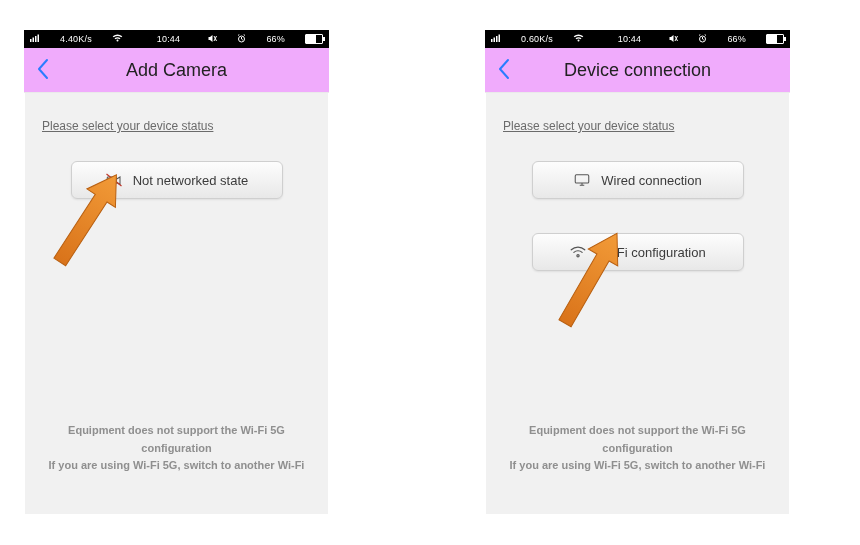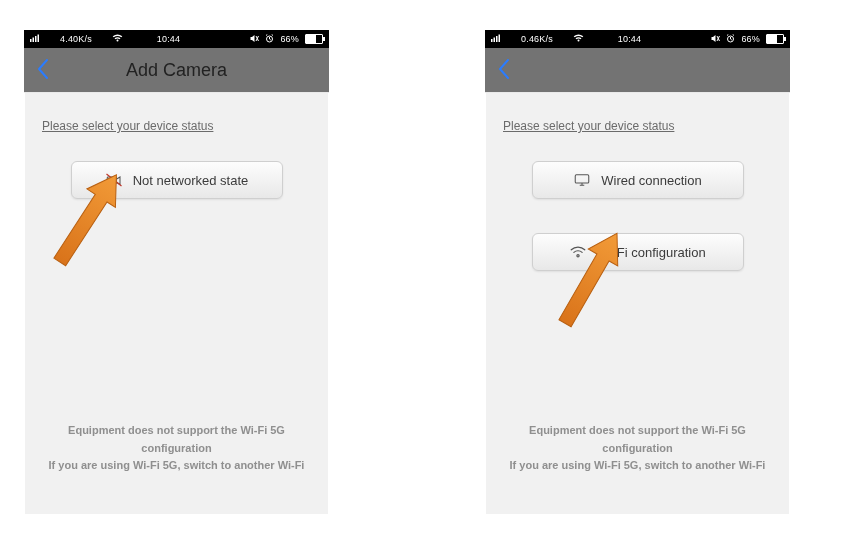--- a/index.html
+++ b/index.html
@@ -34,31 +34,31 @@
     color: #fff;
     font-size: 9px;
     display: flex;
     align-items: center;
     justify-content: space-between;
     padding: 0 6px;
     letter-spacing: .2px;
   }
   .status-left { display:flex; align-items:center; gap:20px; }
   .status-center { position:absolute; left:0; right:16px; text-align:center; font-size:9px; }
-  .status-right { display:flex; align-items:flex-start; gap:6px; }
+  .status-right { display:flex; align-items:flex-start; gap:20px; }
   .battery {
     width: 16px; height: 8px; border:1px solid #fff; border-radius:1px; position:relative; display:inline-block; vertical-align:middle;
   }
   .battery::after { content:""; position:absolute; right:-3px; top:2px; width:2px; height:4px; background:#fff; }
   .battery .fill { background:#fff; height:100%; width:65%; display:block; }
 
   
   .nav-bar {
     height: 44px;
-    background: #737373;
+    background: #f0abfc;
     position: relative;
     display:flex;
     align-items:center;
     justify-content:center;
     border-bottom: 1px solid #eaeaea;
   }
   .nav-back {
     position:absolute;
     left: 12px;
     top: 10px;
@@ -217,21 +217,21 @@
       <span class="status-center">10:44</span>
       <div class="status-left">
         <span>
           <svg width="10" height="8" viewBox="0 0 10 8">
               <rect x="0" y="5" width="1.5" height="3" fill="#fff"></rect>
               <rect x="2.5" y="3.5" width="1.5" height="4.5" fill="#fff"></rect>
               <rect x="5" y="2" width="1.5" height="6" fill="#fff"></rect>
               <rect x="7.5" y="0.5" width="1.5" height="7.5" fill="#fff"></rect>
             </svg>
         </span>
-        <span>0.46K/s</span>
+        <span>0.60K/s</span>
         <span>
           <svg width="11" height="8" viewBox="0 0 11 8">
               <path d="M5.5 7.5a1 1 0 100-2 1 1 0 000 2zM2.5 4.3a5 5 0 016 0l-1 1a3.5 3.5 0 00-4 0zM.7 2.3a8 8 0 019.6 0l-1 1a6.5 6.5 0 00-7.6 0z" fill="#fff"></path>
             </svg>
         </span>
       </div>
       <div class="status-right">
         <span>
           <svg width="9" height="9" viewBox="0 0 9 9">
               <path d="M4.5 1v7L2 6H.5V3H2z" fill="#fff"></path>
@@ -250,20 +250,21 @@
           </span>
       </div>
     </div>
 
     <div class="nav-bar">
       <span class="nav-back">
         <svg viewBox="0 0 14 22">
             <path d="M11 2L3 11l8 9" stroke="#2a7cff" stroke-width="2" fill="none" stroke-linecap="round" stroke-linejoin="round"></path>
           </svg>
       </span>
+      <span class="nav-title">Device connection</span>
     </div>
 
     <div class="content">
       <div class="prompt">Please select your device status</div>
 
       <div class="option-btn">
         <span class="icon">
           <svg viewBox="0 0 24 24">
               <rect x="3" y="5" width="18" height="11" rx="1.5" stroke="#555" fill="none" stroke-width="1.4"></rect>
               <path d="M9 19h6M12 16v3" stroke="#555" stroke-width="1.4"></path>

